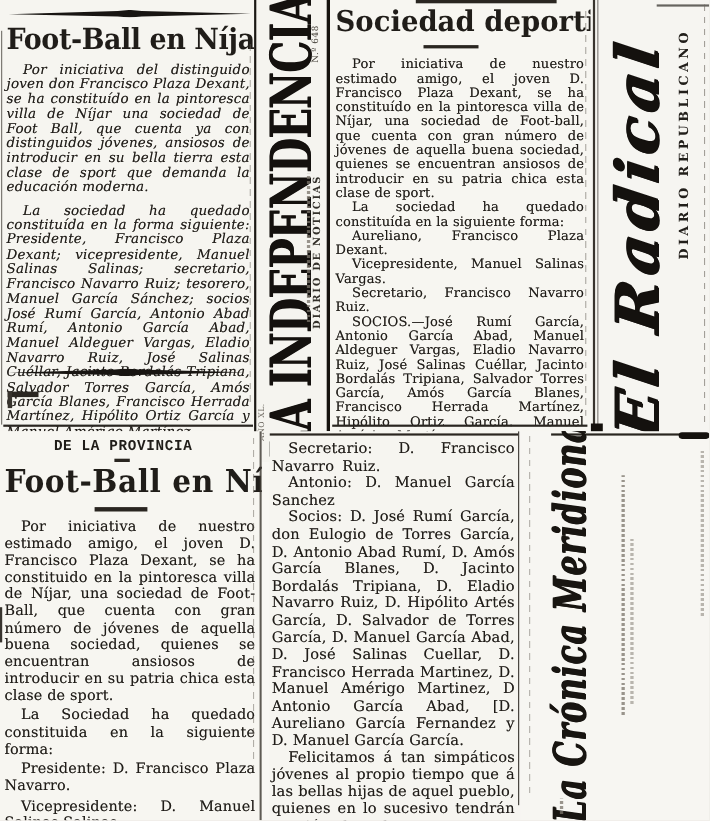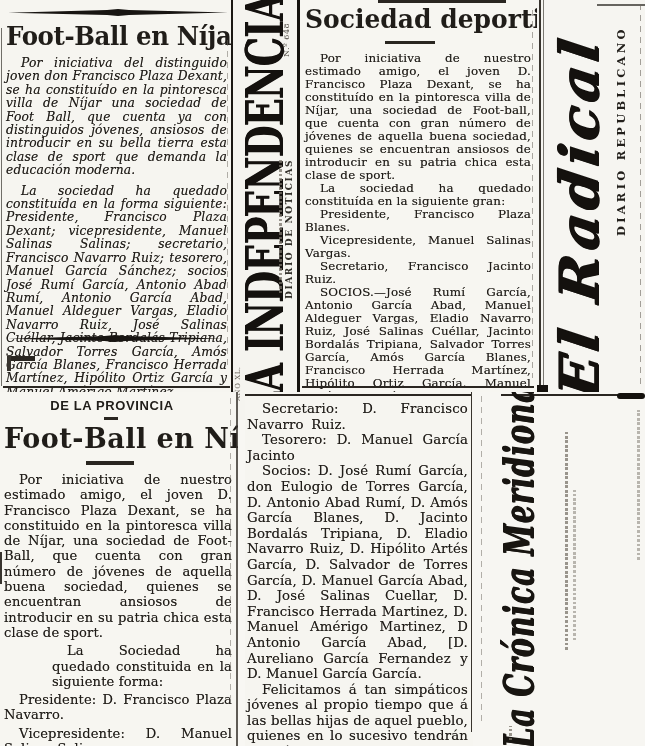--- a/index.html
+++ b/index.html
@@ -70,21 +70,21 @@
     font-size:11.5px;font-weight:bold;letter-spacing:3.2px;
     transform:rotate(-90deg);color:#221f1b;
   }
   .masthead-cronica{
     font-weight:bold;font-size:34px;font-style:italic;letter-spacing:1px;
     transform:rotate(-90deg) scaleX(0.84) scaleY(1.18);
     color:#181511;text-shadow:1px 0 0 #181511,0 .7px 0 #181511;
   }
 
   .kicker{
-    font-family:Liberation Sans, sans-serif;
+    font-family:Liberation Mono, monospace;
     font-weight:bold;font-size:13px;letter-spacing:0.6px;
     text-align:center;transform:scaleY(1.05);
   }
 
   .speckles{position:absolute;width:2px;height:2px;border-radius:50%;background:#b7b1a6;
     box-shadow:40px 120px 0 #c2bcb1, 180px 60px 0 #bcb6ab, 90px 300px 0 #c6c0b5,
       210px 450px 0 #bcb6ab, 320px 150px 0 #c2bcb1, 460px 250px 0 #c6c0b5,
       610px 90px 0 #bcb6ab, 150px 600px 0 #c2bcb1, 380px 680px 0 #c6c0b5,
       560px 500px 0 #c2bcb1, 20px 500px 0 #c6c0b5, 300px 30px 0 #bcb6ab,
       495px 700px 0 #c2bcb1, 630px 640px 0 #c6c0b5, 70px 430px 0 #bcb6ab;}
@@ -119,24 +119,24 @@
     <div class="rot indep-year" style="left:3px;top:401px;">AÑO XL.</div>
     <div class="vline" style="left:66px;top:0;width:2.6px;height:392px;background:#15120e;"></div>
   </div>
 
   <div class="clip paper-c" style="left:300px;top:0;width:237px;height:394px;">
     <div class="hline" style="left:78px;top:0;width:128px;height:2.6px;"></div>
     <div class="headline" style="position:absolute;left:5px;top:6px;font-size:25px;letter-spacing:0;transform:scaleY(1.04);">Sociedad deportiva.</div>
     <div class="hline" style="left:85px;top:41px;width:50px;height:2.8px;"></div>
     <div class="body-txt" style="position:absolute;left:5px;top:52px;width:226px;font-size:11.9px;line-height:13px;">
       <p>Por iniciativa de nuestro estimado amigo, el joven D. Francisco Plaza Dexant, se ha constituído en la pintoresca villa de Níjar, una sociedad de Foot-ball, que cuenta con gran número de jóvenes de aquella buena sociedad, quienes se encuentran ansiosos de introducir en su patria chica esta clase de sport.</p>
-      <p>La sociedad ha quedado constituída en la siguiente gran:</p>
-      <p class="officer">Presidente, Francisco Plaza Blanes.</p>
+      <p>La sociedad ha quedado constituída en la siguiente forma:</p>
+      <p class="officer">Aureliano, Francisco Plaza Dexant.</p>
       <p class="officer">Vicepresidente, Manuel Salinas Vargas.</p>
-      <p class="officer">Secretario, Francisco Jacinto Ruiz.</p>
+      <p class="officer">Secretario, Francisco Navarro Ruiz.</p>
       <p>SOCIOS.—José Rumí García, Antonio García Abad, Manuel Aldeguer Vargas, Eladio Navarro Ruiz, José Salinas Cuéllar, Jacinto Bordalás Tripiana, Salvador Torres García, Amós García Blanes, Francisco Herrada Martínez, Hipólito Ortiz García. Manuel Amérigo Martínez.</p>
 
     </div>
     <div class="hline" style="left:2px;top:386px;width:232px;height:2.2px;"></div>
     <div class="vdash" style="left:232px;top:10px;width:1.4px;height:368px;opacity:.55;"></div>
   </div>
 
   <div class="clip paper-d" style="left:537px;top:0;width:108px;height:400px;">
     <div class="vline" style="left:2px;top:0;width:1.6px;height:392px;"></div>
     <div class="vline" style="left:6px;top:0;width:1px;height:392px;opacity:.65;"></div>
@@ -147,34 +147,34 @@
     <div class="hline" style="left:0px;top:385px;width:11px;height:13px;background:#14110d;"></div>
   </div>
 
   <div class="clip paper-c" style="left:0;top:392px;width:238px;height:354px;">
     <div class="kicker" style="position:absolute;left:0;top:6px;width:224px;">DE LA PROVINCIA</div>
     <div class="hline" style="left:104px;top:25px;width:14px;height:2.6px;"></div>
     <div class="headline" style="position:absolute;left:4px;top:32px;font-size:27px;transform:scaleY(1.06);letter-spacing:0.5px;">Foot-Ball en Níjar.</div>
     <div class="hline" style="left:86px;top:69px;width:48px;height:3.6px;"></div>
     <div class="body-txt" style="position:absolute;left:4px;top:80px;width:228px;font-size:13.1px;line-height:15.3px;">
       <p>Por iniciativa de nuestro estimado amigo, el joven D. Francisco Plaza Dexant, se ha constituido en la pintoresca villa de Níjar, una sociedad de Foot-Ball, que cuenta con gran número de jóvenes de aquella buena sociedad, quienes se encuentran ansiosos de introducir en su patria chica esta clase de sport.</p>
-      <p style="margin-top:3px;margin-left:48px;">La Sociedad ha quedado constituida en la siguiente forma:</p>
+      <p style="margin-top:3px;">La Sociedad ha quedado constituida en la siguiente forma:</p>
       <p class="officer" style="margin-top:3px;">Presidente: D. Francisco Plaza Navarro.</p>
       <p class="officer" style="margin-top:3px;">Vicepresidente: D. Manuel Salinas Salinas.</p>
     </div>
     <div class="vline" style="left:236px;top:0;width:1.5px;height:354px;opacity:.8;"></div>
     <div class="vdash" style="left:230px;top:6px;width:1.3px;height:300px;opacity:.5;"></div>
     <div class="vline" style="left:0;top:160px;width:1.8px;height:32px;"></div>
   </div>
 
   <div class="clip paper-a" style="left:245px;top:392px;width:228px;height:354px;">
     <div class="hline" style="left:0;top:2px;width:226px;height:2px;"></div>
     <div class="body-txt" style="position:absolute;left:2px;top:9px;width:221px;font-size:13.3px;line-height:15.6px;">
       <p class="officer" style="word-spacing:3px;">Secretario: D. Francisco Navarro Ruiz.</p>
-      <p class="officer">Tesorero: D. Manuel García Jacinto</p>
+      <p class="officer">Antonio: D. Manuel García Sanchez</p>
       <p>Socios: D. José Rumí García, don Eulogio de Torres García, D. Antonio Abad Rumí, D. Amós García Blanes, D. Jacinto Bordalás Tripiana, D. Eladio Navarro Ruiz, D. Hipólito Artés García, D. Salvador de Torres García, D. Manuel García Abad, D. José Salinas Cuellar, D. Francisco Herrada Martinez, D. Manuel Amérigo Martinez, D Antonio García Abad, [D. Aureliano García Fernandez y D. Manuel García García.</p>
       <p>Felicitamos á tan simpáticos jóvenes al propio tiempo que á las bellas hijas de aquel pueblo, quienes en lo sucesivo tendrán ocasión de solazarse con este nuevo sport.</p>
     </div>
     <div class="vline" style="left:225.5px;top:0;width:1.6px;height:340px;"></div>
   </div>
 
   <div class="clip" style="left:473px;top:392px;width:172px;height:354px;background:#f7f6f2;">
     <div class="vdash" style="left:8px;top:4px;width:1.3px;height:330px;opacity:.5;"></div>
     <div class="hline" style="left:28px;top:2px;width:117px;height:2.2px;"></div>
     <div class="hline" style="left:144px;top:1px;width:28px;height:6px;border-radius:3px;background:#14110d;"></div>

